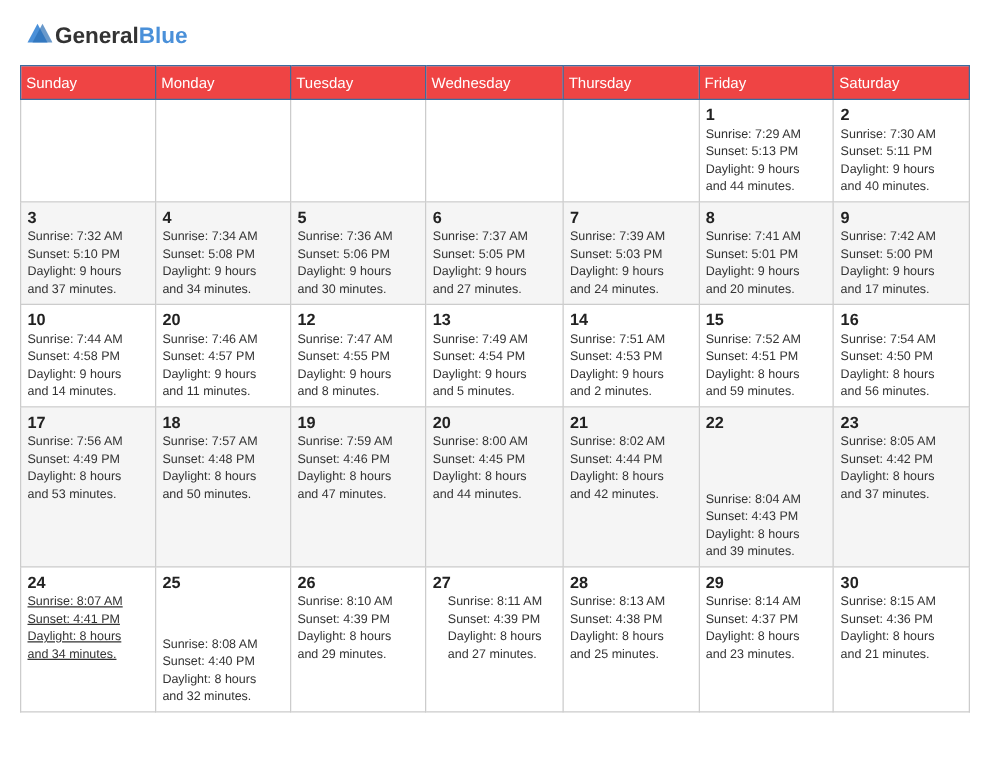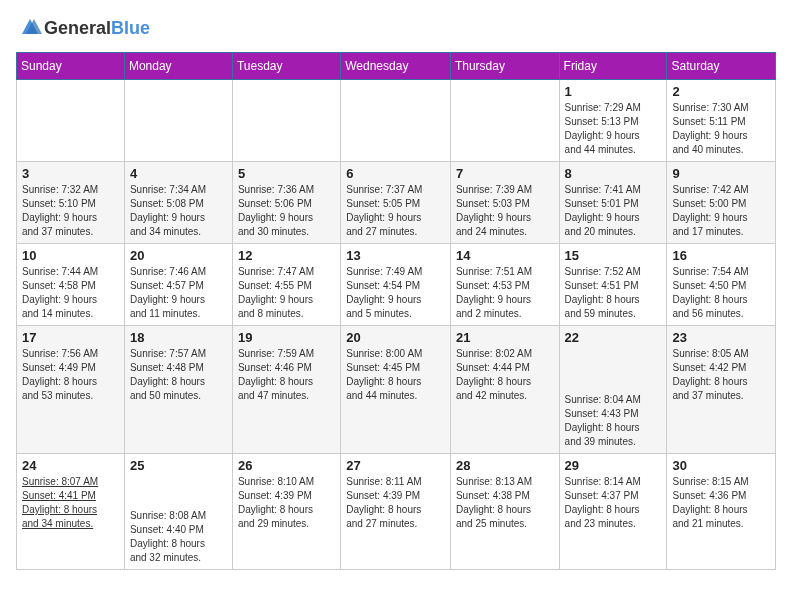--- a/index.html
+++ b/index.html
@@ -47,21 +47,21 @@
     .location {
       font-size: 14px;
       color: #555;
     }
     table {
       width: 100%;
       border-collapse: collapse;
       font-size: 11px;
     }
     thead th {
-      background-color: #a21caf;
+      background-color: #ef4444;
       color: #fff;
       padding: 6px 4px;
       text-align: left;
       font-size: 12px;
       font-weight: normal;
       border: 1px solid #3a6da0;
     }
     tbody td {
       vertical-align: top;
       padding: 4px 5px;
@@ -308,21 +308,21 @@
         </td>
         <td>
           <span class="day-number">26</span>
           <div class="day-info" style="white-space: pre-line;">Sunrise: 8:10 AM
 Sunset: 4:39 PM
 Daylight: 8 hours
 and 29 minutes.</div>
         </td>
         <td>
           <span class="day-number">27</span>
-          <div class="day-info" style="white-space: pre-line;">Sunrise: 8:11 AM
+          <div class="day-info" style="white-space: pre-line; margin-left: 12px;">Sunrise: 8:11 AM
 Sunset: 4:39 PM
 Daylight: 8 hours
 and 27 minutes.</div>
         </td>
         <td>
           <span class="day-number">28</span>
           <div class="day-info" style="white-space: pre-line;">Sunrise: 8:13 AM
 Sunset: 4:38 PM
 Daylight: 8 hours
 and 25 minutes.</div>

